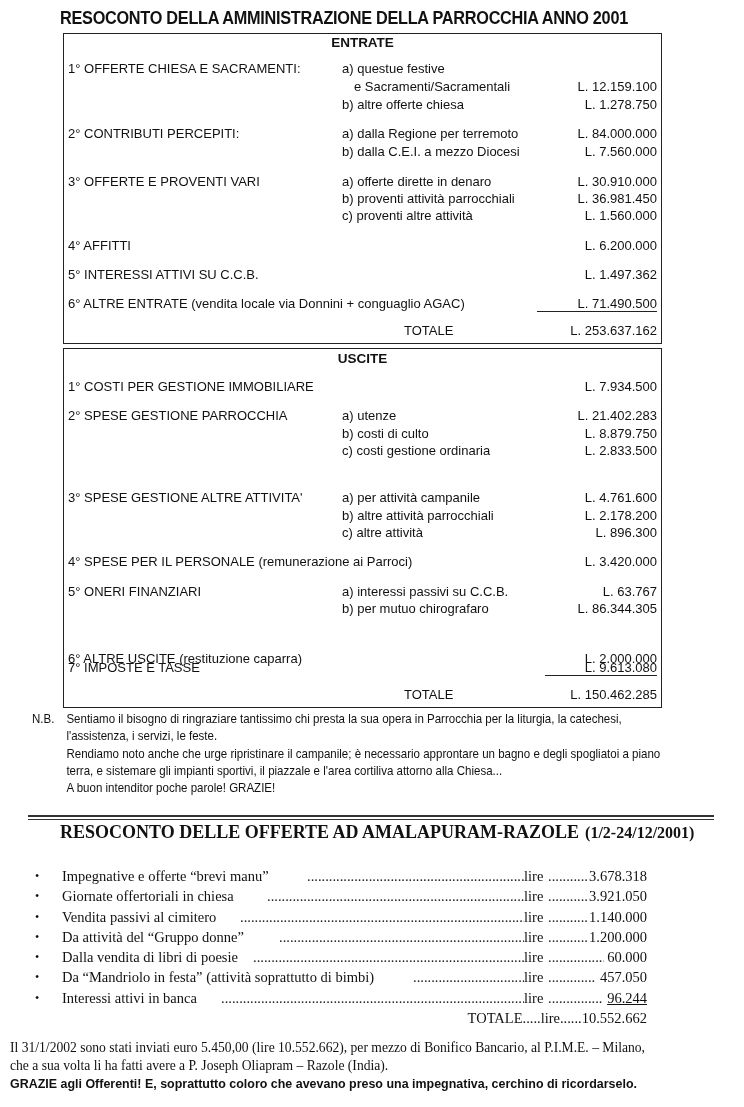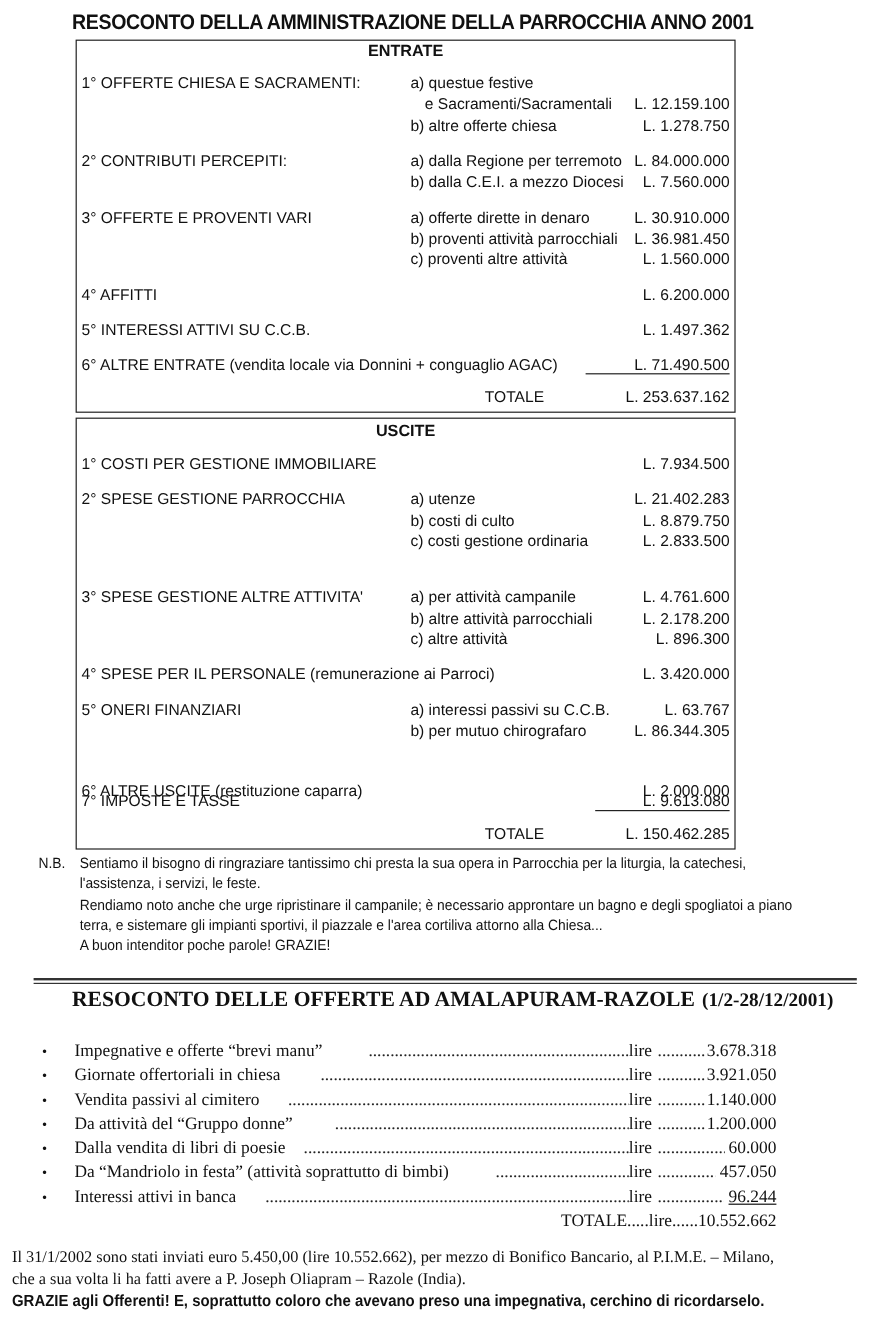--- a/index.html
+++ b/index.html
@@ -1,19 +1,19 @@
 <!DOCTYPE html>
 <html><head>
 <meta charset="utf-8">
 <style>
   html, body { margin: 0; padding: 0; background: #ffffff; }
   body { width: 744px; height: 1107px; position: relative; overflow: hidden; color: #111; font-family: "Liberation Sans", sans-serif; }
   .abs { position: absolute; }
   .title1 { left: 60px; top: 8px; font-size: 17.5px; font-weight: bold; letter-spacing: -0.3px; white-space: nowrap; transform: scaleX(0.93); transform-origin: left top; }
-  .box { position: absolute; left: 63px; width: 550px; border: 1.5px solid #222; box-sizing: border-box; }
+  .box { position: absolute; left: 63px; width: 599px; border: 1.5px solid #222; box-sizing: border-box; }
   .box-entrate { top: 33px; height: 311px; }
   .box-uscite { top: 348px; height: 360px; }
   .sec-head { position: absolute; left: 0; width: 100%; text-align: center; font-size: 13.5px; font-weight: bold; }
   .row { position: absolute; left: 0; width: 100%; height: 18px; font-size: 13px; white-space: nowrap; }
   .row .lbl { position: absolute; left: 4px; top: 0; }
   .row .sub { position: absolute; left: 278px; top: 0; }
   .row .amt { position: absolute; right: 4px; top: 0; text-align: right; }
   .row .amt.ul { border-bottom: 1.2px solid #222; padding-left: 40px; }
   .row .tot { position: absolute; left: 340px; top: 0; }
   .nb { position: absolute; left: 32px; top: 711px; width: 680px; font-size: 12.4px; line-height: 17.3px; transform: scaleX(0.93); transform-origin: left top; }
@@ -160,21 +160,21 @@
     <div>Rendiamo noto anche che urge ripristinare il campanile; è necessario approntare un bagno e degli spogliatoi a piano</div>
     <div>terra, e sistemare gli impianti sportivi, il piazzale e l'area cortiliva attorno alla Chiesa...</div>
     <div>A buon intenditor poche parole! GRAZIE!</div>
   </div>
 </div>
 
 <div class="dbl-rule" style="top:815px;"></div>
 <div class="dbl-rule" style="top:819px; border-top-width:1px;"></div>
 
 <div class="abs title2">
-  <span>RESOCONTO DELLE OFFERTE AD AMALAPURAM-RAZOLE</span><span class="date">(1/2-28/12/2001)</span>
+  <span>RESOCONTO DELLE OFFERTE AD AMALAPURAM-RAZOLE</span><span class="date">(1/2-24/12/2001)</span>
 </div>
 
 <div class="offerte">
   <div class="oitem">
     <span class="bullet">•</span>
     <span class="desc">Impegnative e offerte “brevi manu”</span>
     <span class="dots" style="left:272px;width:217px;">........................................................................</span>
     <span class="lire">lire</span>
     <span class="dots" style="left:513px;width:40px;">..............</span>
     <span class="val">3.678.318</span>

